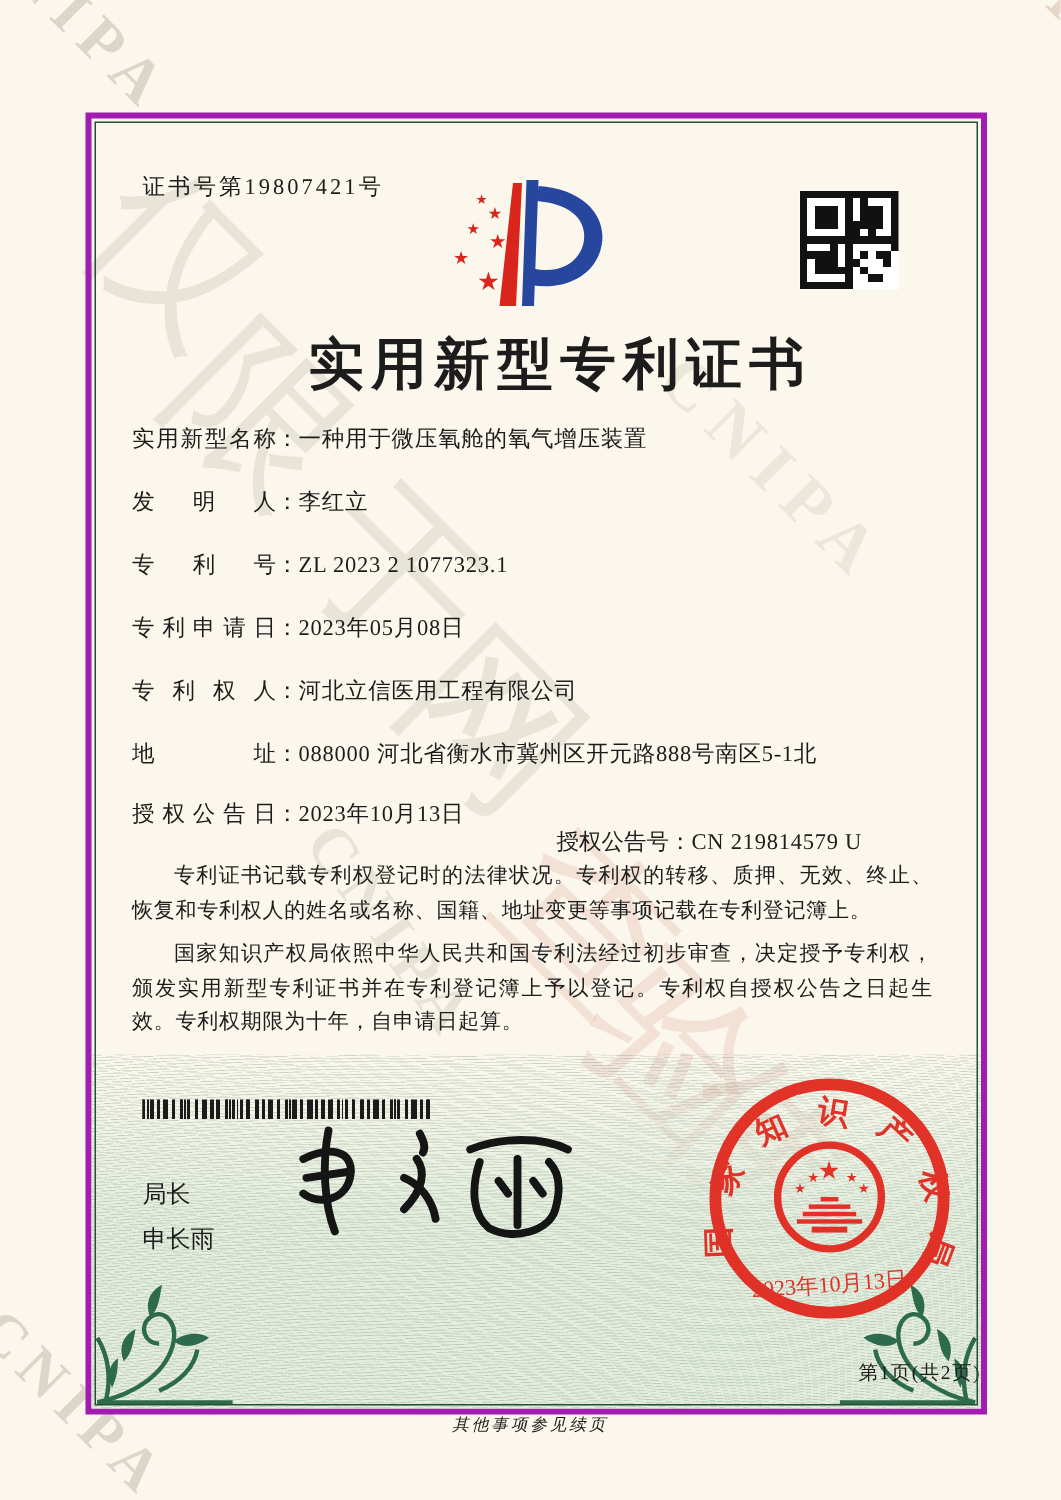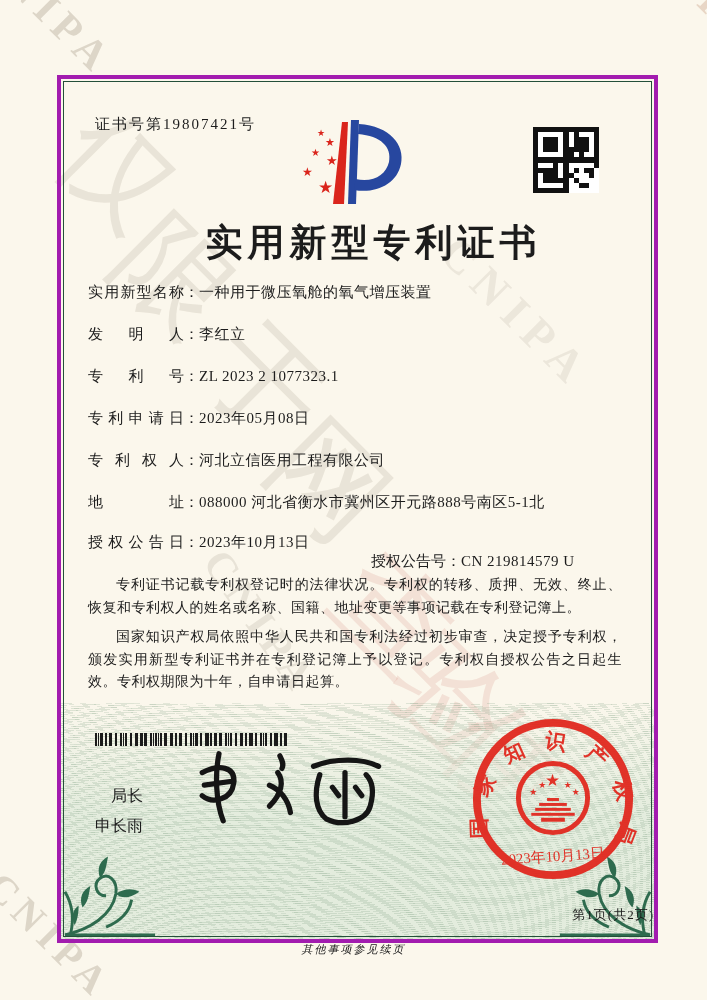--- a/index.html
+++ b/index.html
@@ -40,21 +40,21 @@
     background:
       repeating-radial-gradient(200% 150% at 30% 175%, rgba(120,155,125,.22) 0 1.5px, rgba(120,155,125,0) 1.5px 6px),
       repeating-radial-gradient(210% 160% at 72% 180%, rgba(120,155,125,.18) 0 1.5px, rgba(120,155,125,0) 1.5px 7px),
       linear-gradient(rgba(233,240,228,0), #e3ecdd 48%);}
   .barcode{position:absolute;left:34px;top:654px;width:192px;height:13px;z-index:3;
     background:
       repeating-linear-gradient(90deg,#1b1b1b 0 2px,transparent 2px 5px),
       repeating-linear-gradient(90deg,#1b1b1b 0 1px,transparent 1px 7px),
       repeating-linear-gradient(90deg,transparent 0 3px,#1b1b1b 3px 4px,transparent 4px 11px);}
   .officer{position:absolute;left:34px;top:707px;font-size:16px;z-index:3;}
-  .officer div{margin-bottom:9px;text-align:right;}
+  .officer div{margin-bottom:9px;}
   .signature{position:absolute;left:124px;top:660px;width:215px;height:105px;z-index:3;}
   .seal{position:absolute;left:408px;top:636px;width:168px;height:168px;z-index:5;opacity:.93;}
   .flourish{position:absolute;bottom:0;width:98px;height:108px;z-index:2;}
   .flourish.left{left:0;}
   .flourish.right{right:0;transform:scaleX(-1);}
   .page-num{position:absolute;left:0;bottom:15px;width:100%;text-align:right;
             font-size:13px;letter-spacing:1px;z-index:3;}
   .cont-note{position:absolute;left:0;top:942px;width:100%;text-align:center;
              font-size:11px;letter-spacing:2px;z-index:1;font-style:italic;}
 </style>

